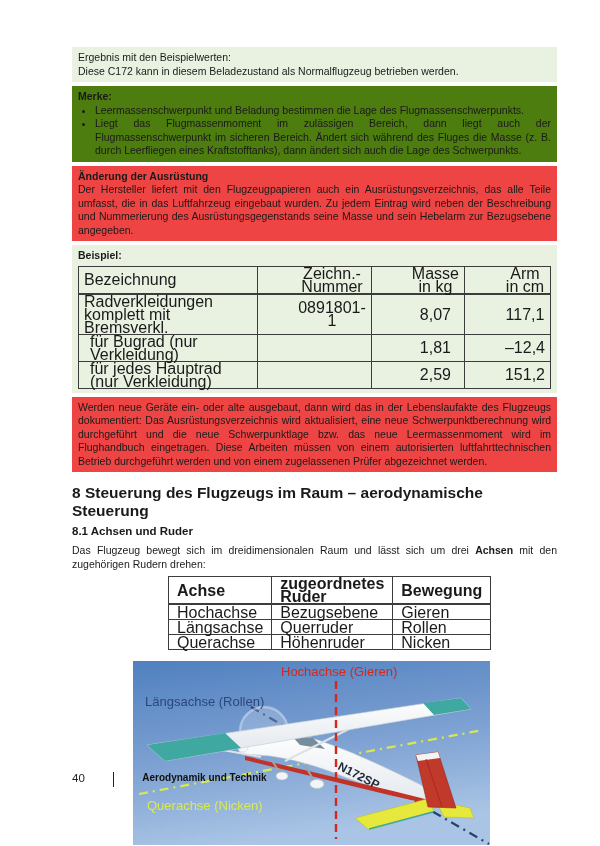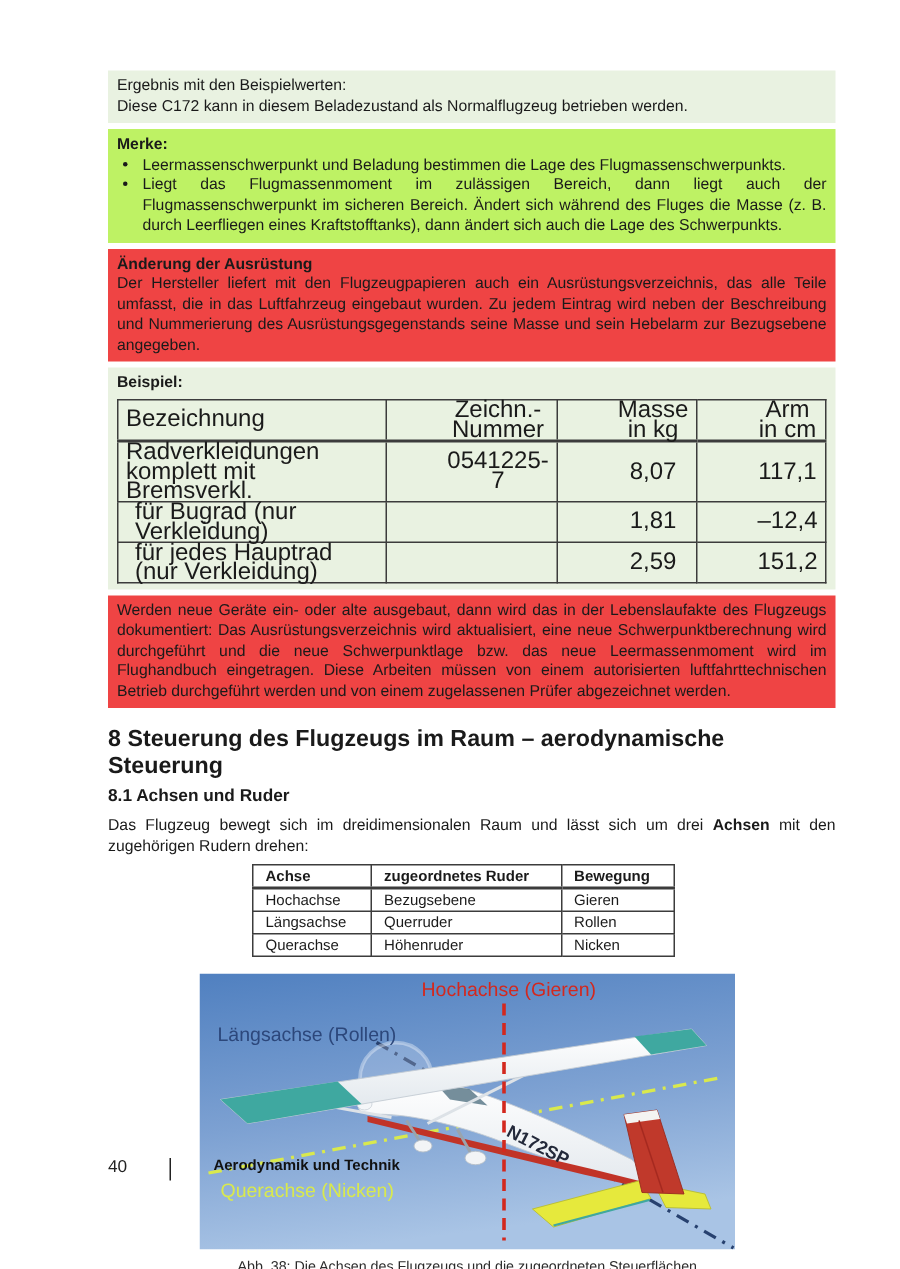--- a/index.html
+++ b/index.html
@@ -4,40 +4,40 @@
 <style>
   html,body{margin:0;padding:0;}
   body{
     width:600px;height:846px;position:relative;overflow:hidden;
     background:#ffffff;color:#1a1a1a;
     font-family:"Liberation Sans", sans-serif;
   }
   .content{position:absolute;left:72px;top:47px;width:485px;}
   .box{padding:4px 6px;margin-bottom:4px;font-size:10.5px;line-height:13.5px;}
   .box-green{background:#e9f2e1;}
-  .box-cream{background:#bef264;}
+  .box-cream{background:#4d7c0f;}
   .box-gray{background:#ef4444;}
   .box-title{font-weight:bold;}
   .box p{margin:0;text-align:justify;}
   ul.bullets{margin:0;padding-left:17px;}
   ul.bullets li{text-align:justify;}
 
   table.eq{width:100%;border-collapse:collapse;margin-top:3px;font-size:16px;background:transparent;}
   table.eq td{border:1px solid #3c3c3c;padding:0 5px;height:14px;line-height:13px;}
   table.eq tr.head td{border-bottom-width:2px;}
   table.eq td.c{text-align:center;padding-left:40px;}
   table.eq td.indent{padding-left:11px;}
   table.eq col.c1{width:48.5%;} table.eq col.c2{width:20%;}
   table.eq col.c3{width:15.5%;} table.eq col.c4{width:16%;}
 
   h1.sec{font-size:15.5px;line-height:18px;margin:12px 0 0 0;font-weight:bold;}
   h2.sub{font-size:11.5px;line-height:13px;margin:5px 0 0 0;font-weight:bold;}
   p.intro{font-size:10.5px;line-height:13.5px;margin:6px 0 0 0;text-align:justify;}
 
-  table.axes{border-collapse:collapse;font-size:10px;margin:5px 0 0 96px;width:282px;padding-left:28px;}
+  table.axes{border-collapse:collapse;font-size:16px;margin:5px 0 0 96px;width:282px;padding-left:28px;}
   table.axes td{border:1px solid #3c3c3c;padding:0 8px;height:14px;line-height:13px;}
   table.axes tr.head td{font-weight:bold;border-bottom-width:2px;}
 
   .figure{position:relative;width:357px;height:184px;margin:11px 0 0 61px;}
   .figure svg{display:block;}
   .axis-label{position:absolute;font-size:13px;line-height:14px;white-space:nowrap;}
   .label-vertical{left:148px;top:4px;color:#d3281e;}
   .label-longitudinal{left:12px;top:34px;color:#2c477b;}
   .label-lateral{left:14px;top:138px;color:#d9e94d;}
   .caption{width:357px;margin:6px 0 0 61px;text-align:center;font-size:9.5px;color:#2b2b2b;}
@@ -81,21 +81,21 @@
         </colgroup>
       <tbody>
           <tr class="head">
         <td>Bezeichnung</td>
         <td class="c">Zeichn.-Nummer</td>
         <td class="c">Masse in kg</td>
         <td class="c">Arm in cm</td>
       </tr>
       <tr>
         <td>Radverkleidungen komplett mit Bremsverkl.</td>
-        <td class="c">0541225-7</td>
+        <td class="c">0891801-1</td>
         <td class="c">8,07</td>
         <td class="c">117,1</td>
       </tr>
       <tr>
         <td class="indent">für Bugrad (nur Verkleidung)</td>
         <td class="c"></td>
         <td class="c">1,81</td>
         <td class="c">–12,4</td>
       </tr>
       <tr>

